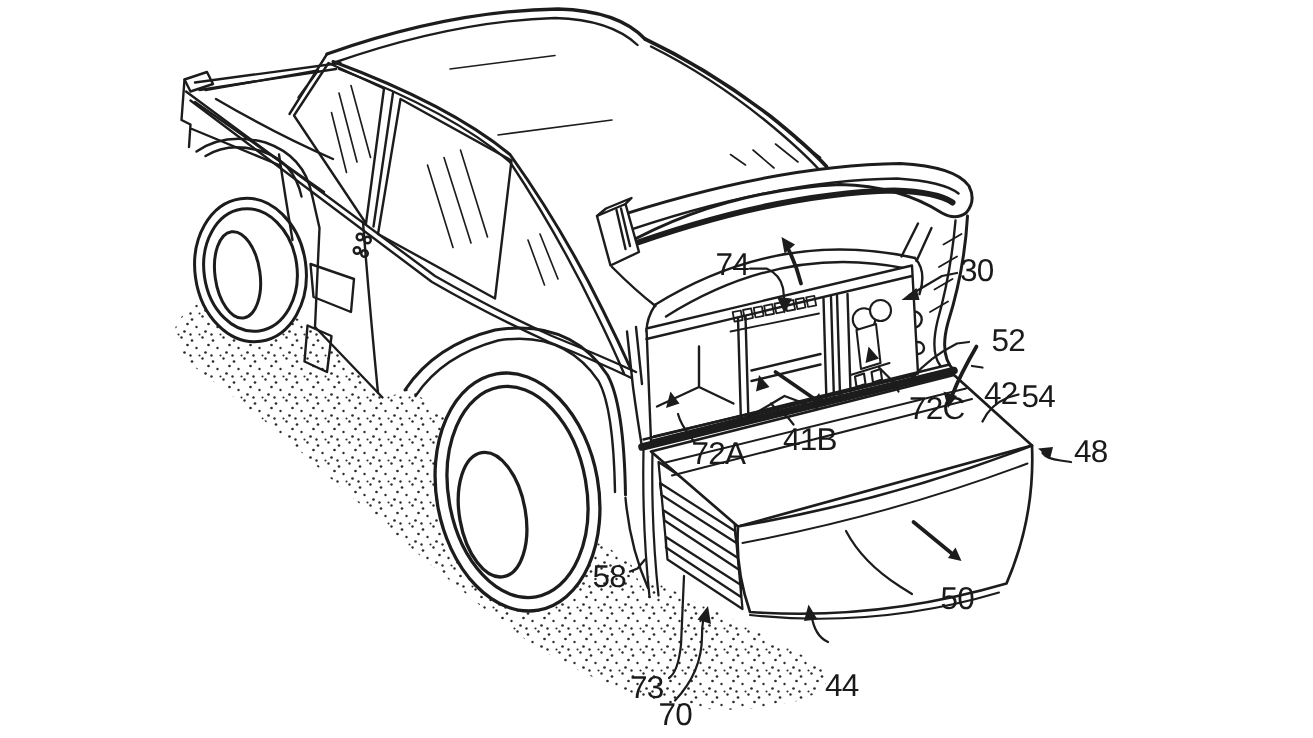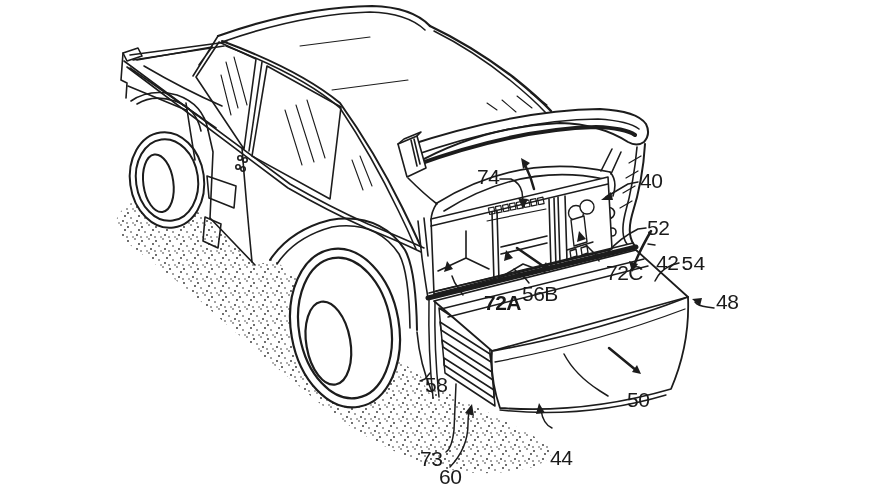--- a/index.html
+++ b/index.html
@@ -198,27 +198,27 @@
   </g>
   <g stroke-width="2.5">
     <path d="M534,189 Q531,177 526,167"></path>
     <path d="M517,248 L546,268"></path>
     <path d="M609,348 L637,371"></path>
     <path d="M651,231 Q640,250 635,263"></path>
   </g>
 </svg>
 
 <div class="ref-label" style="left:477px;top:167px;">74</div>
-<div class="ref-label" style="left:640px;top:171px;">40</div>
-<div class="ref-label" style="left:647px;top:218px;">52</div>
+<div class="ref-label" style="left:640px;top:171px;">30</div>
+<div class="ref-label" style="left:661px;top:218px;">52</div>
 <div class="ref-label" style="left:656px;top:253px;">42</div>
-<div class="ref-label" style="left:681px;top:255px;font-family:Liberation Mono, monospace;">54</div>
+<div class="ref-label" style="left:681px;top:255px;">54</div>
 <div class="ref-label" style="left:716px;top:292px;">48</div>
-<div class="ref-label" style="left:484px;top:293px;font-weight:bold;">72A</div>
-<div class="ref-label" style="left:522px;top:284px;">56B</div>
+<div class="ref-label" style="left:461px;top:293px;">72A</div>
+<div class="ref-label" style="left:522px;top:284px;">41B</div>
 <div class="ref-label" style="left:606px;top:263px;">72C</div>
-<div class="ref-label" style="left:395px;top:375px;margin-left:30px;">58</div>
+<div class="ref-label" style="left:395px;top:375px;">58</div>
 <div class="ref-label" style="left:627px;top:390px;">50</div>
 <div class="ref-label" style="left:550px;top:448px;">44</div>
 <div class="ref-label" style="left:420px;top:449px;">73</div>
-<div class="ref-label" style="left:439px;top:467px;">60</div>
+<div class="ref-label" style="left:439px;top:467px;">70</div>
 
 </div>
 
 </body></html>

